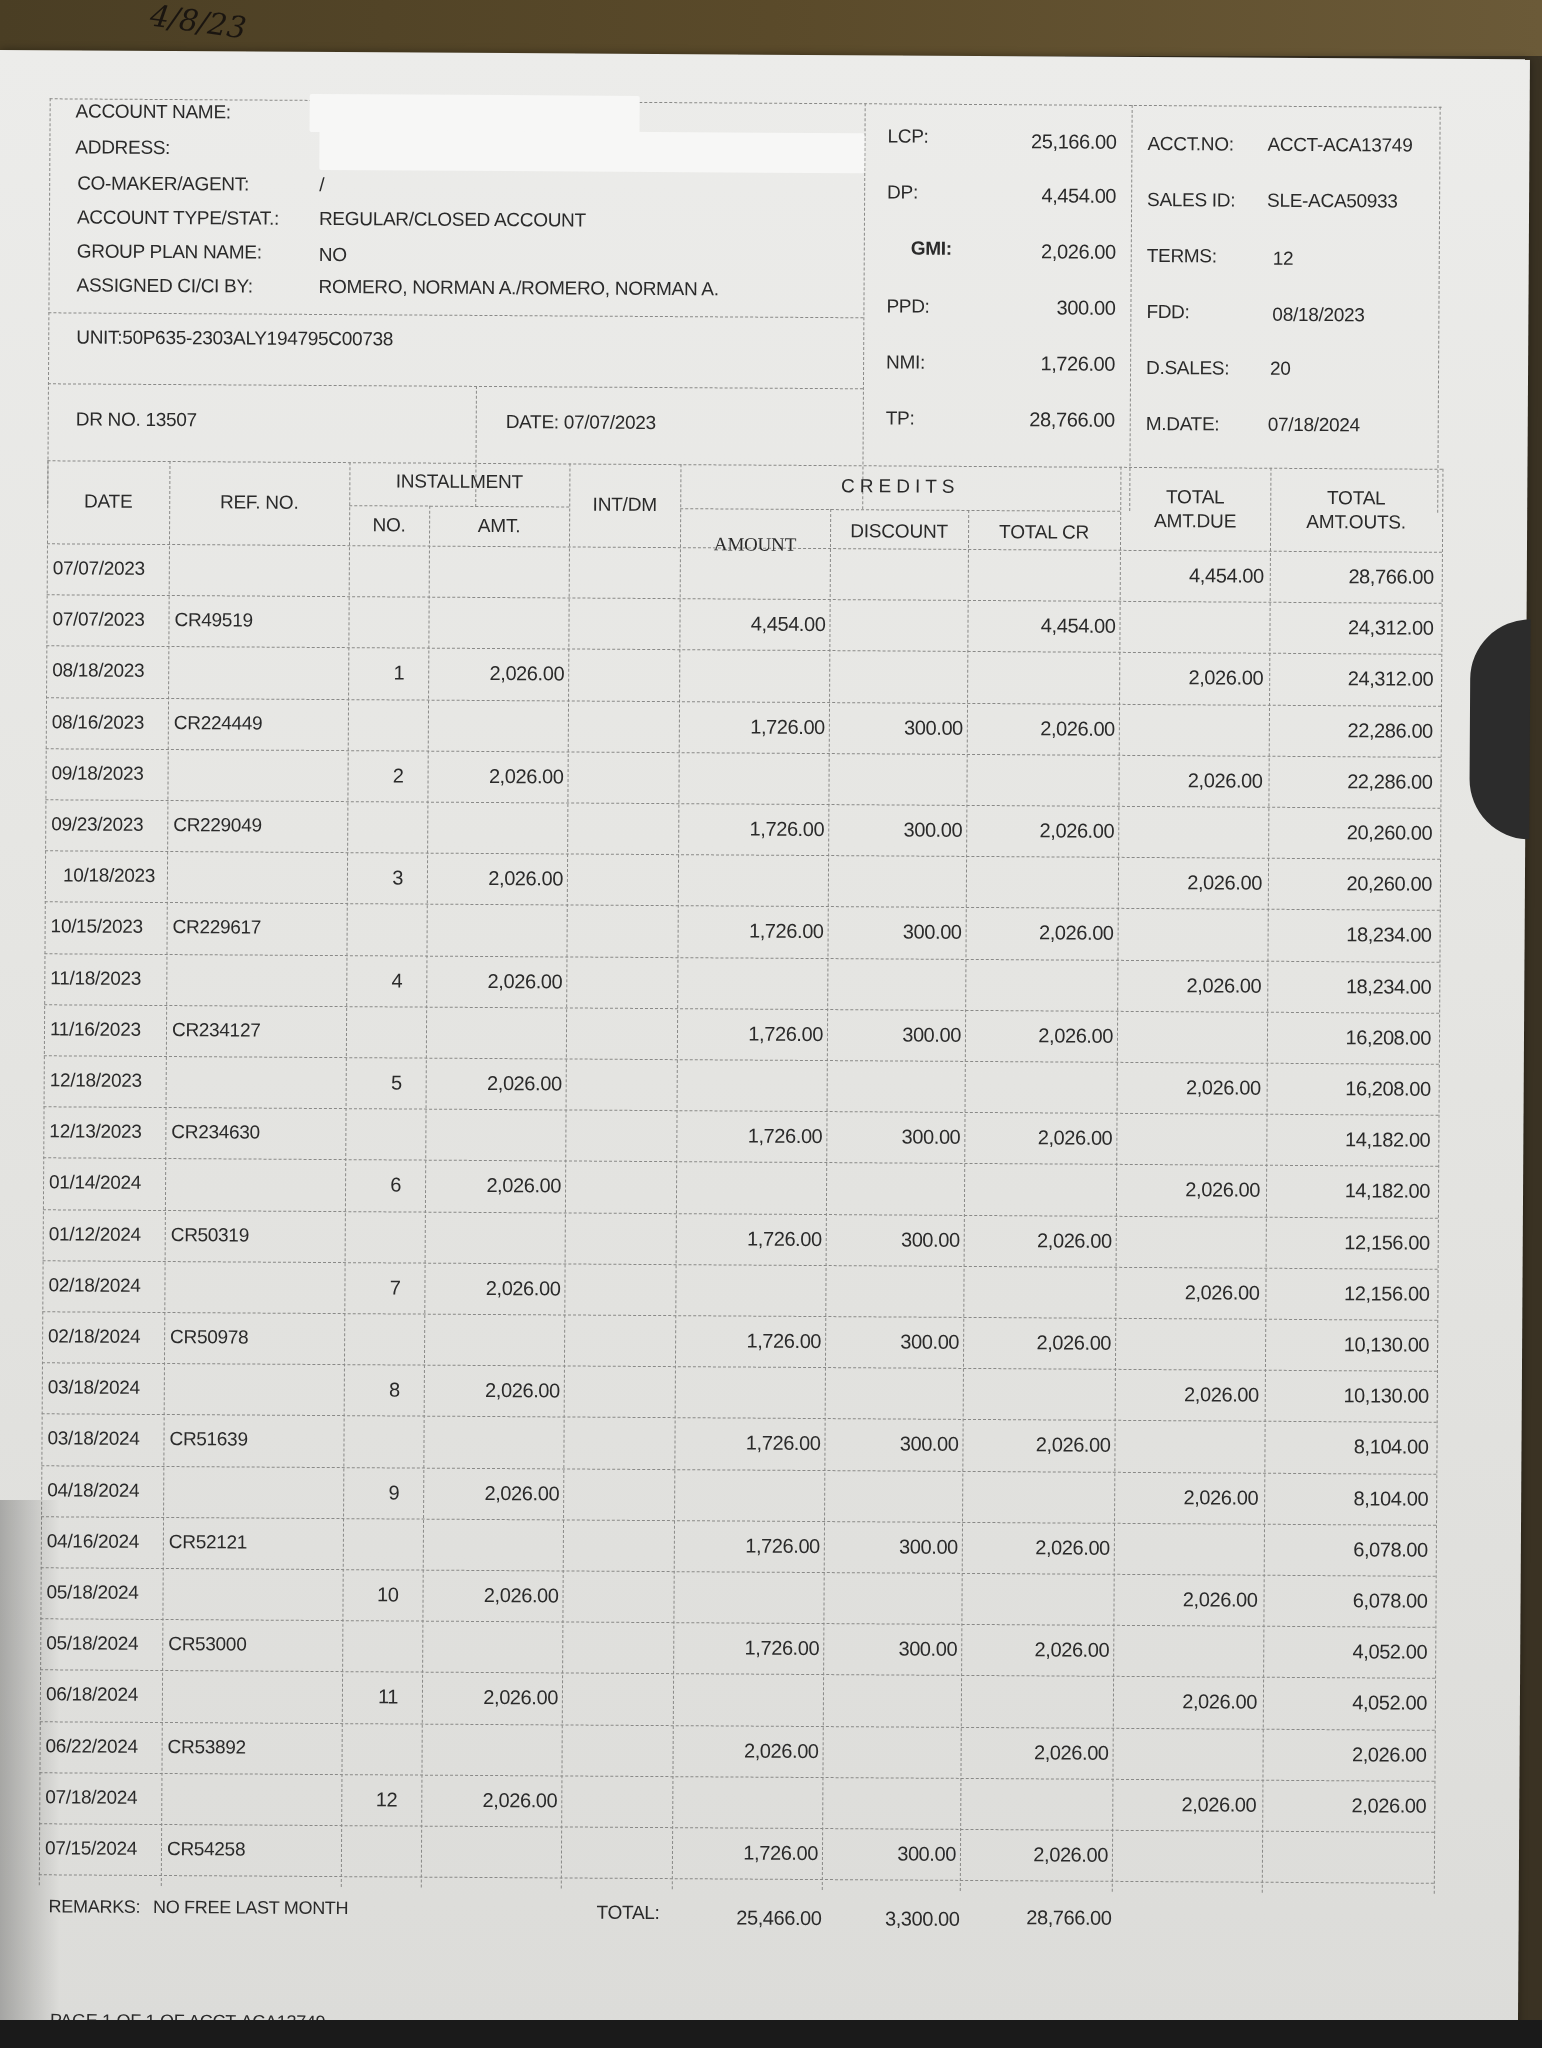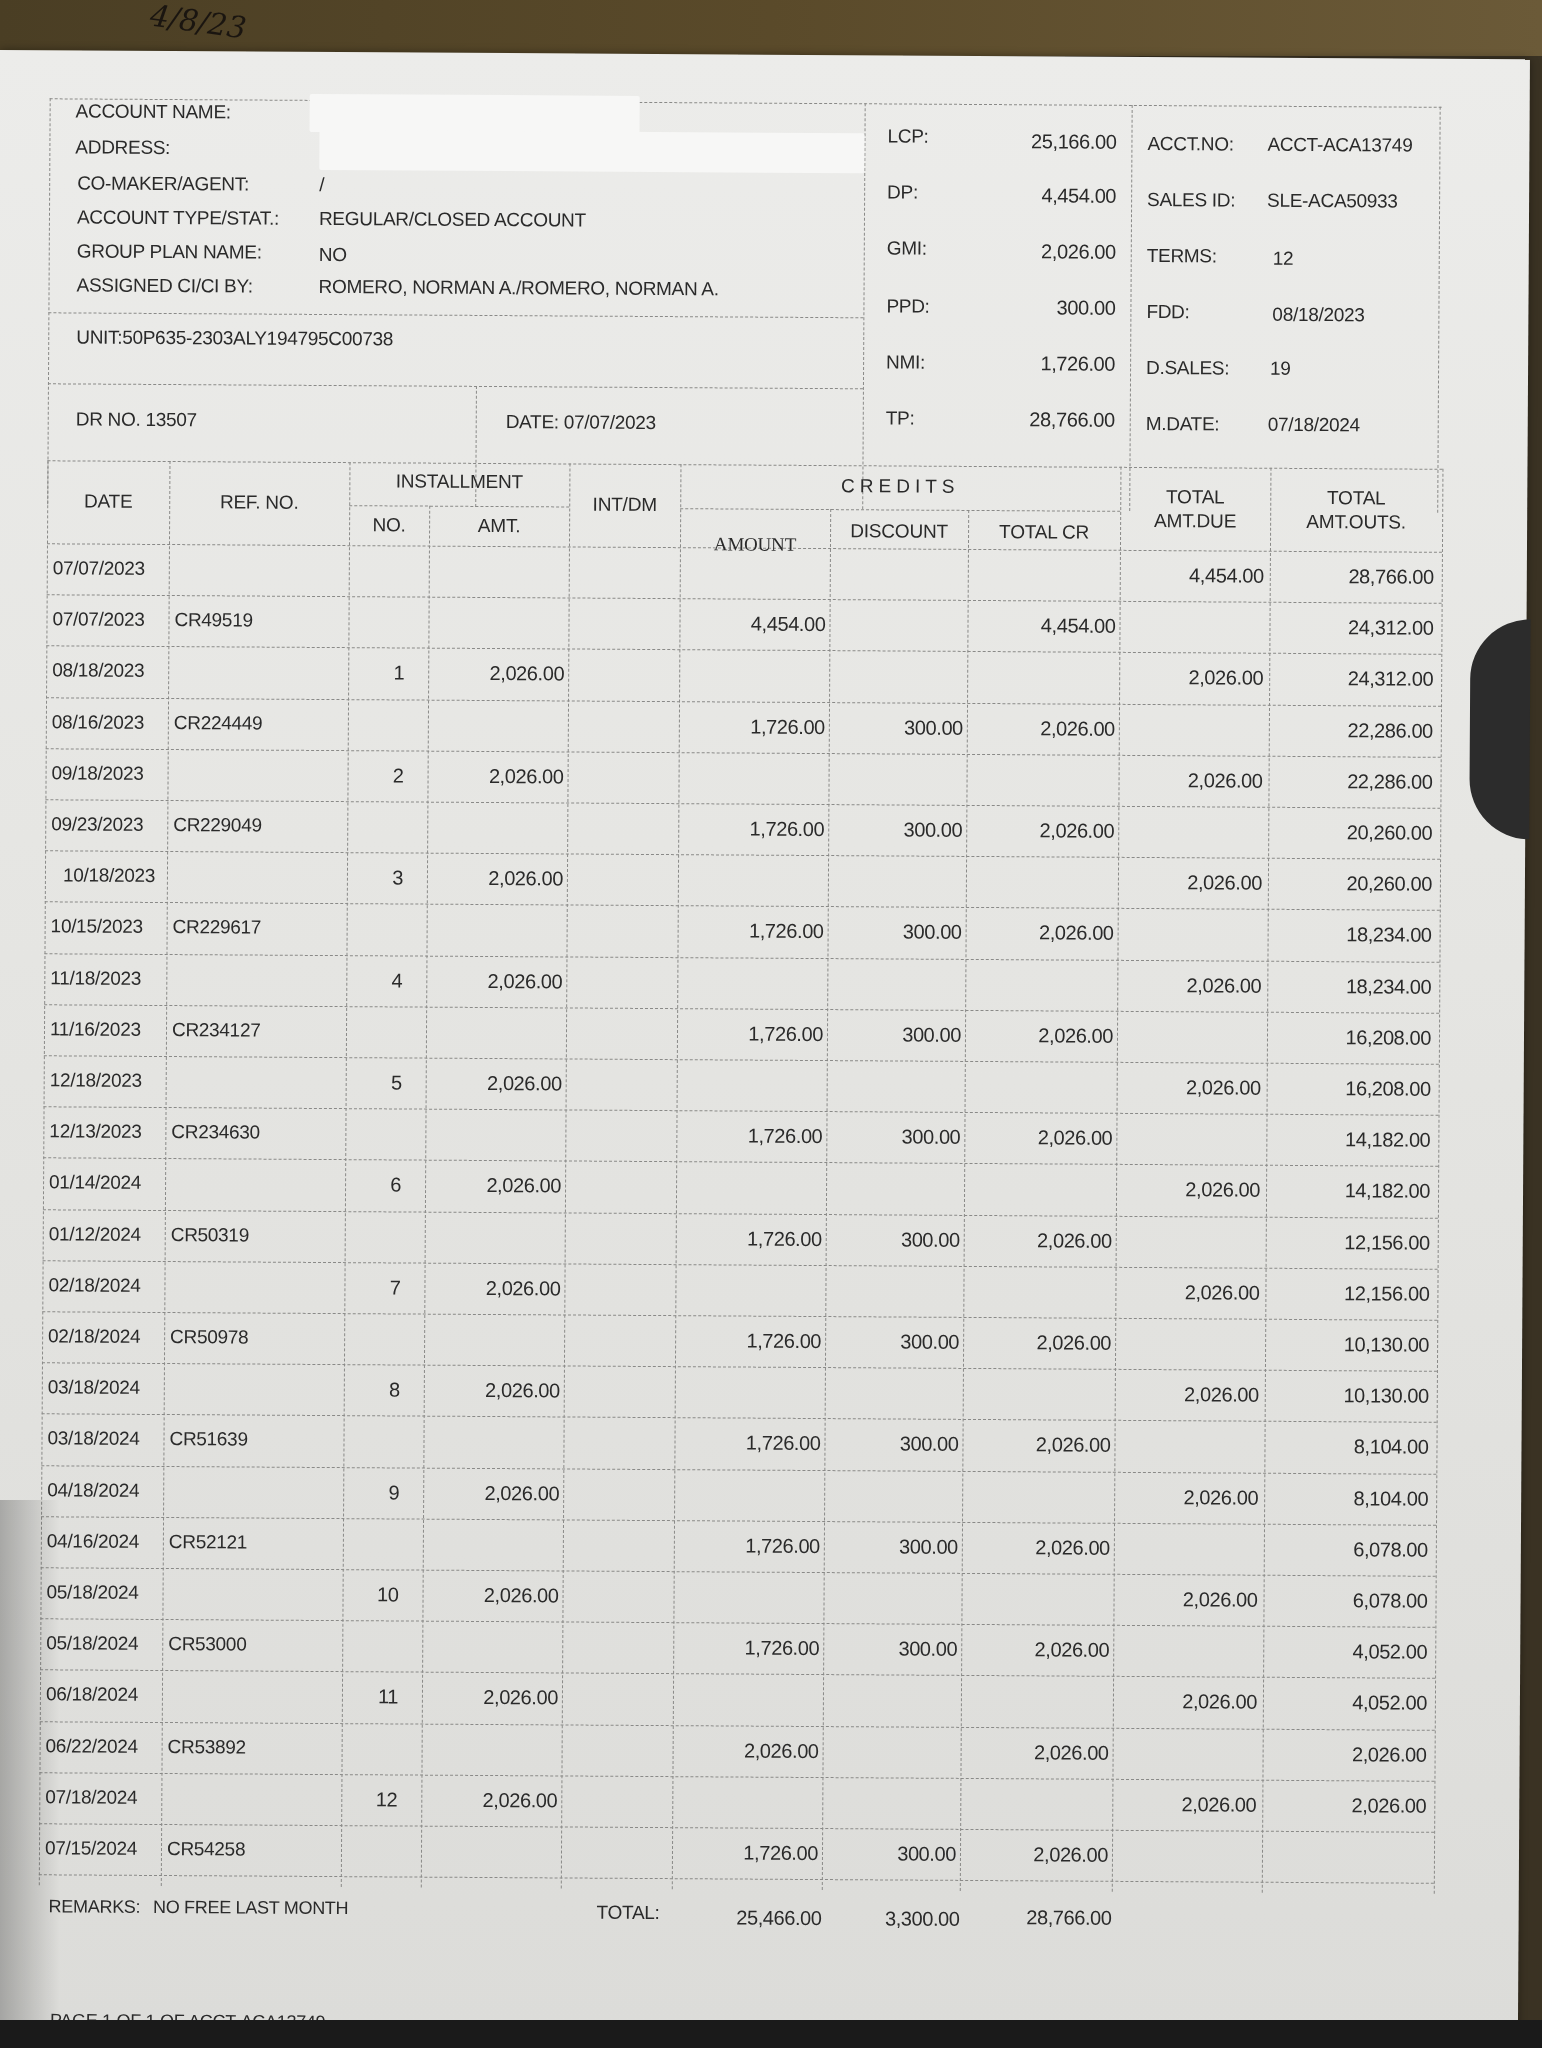--- a/index.html
+++ b/index.html
@@ -85,41 +85,41 @@
     <div class="abs val" style="left:78px; top:276px;">UNIT:50P635-2303ALY194795C00738</div>
     <div class="abs val" style="left:78px; top:358px;">DR NO. 13507</div>
     <div class="abs val" style="left:508px; top:358px;">DATE: 07/07/2023</div>
   </div>
 
   <div>
     <div class="abs lbl" style="left:888px; top:70px;">LCP:</div>
     <div class="abs num" style="right:413px; top:74px;">25,166.00</div>
     <div class="abs lbl" style="left:888px; top:126px;">DP:</div>
     <div class="abs num" style="right:413px; top:128px;">4,454.00</div>
-    <div class="abs lbl" style="left:888px; top:182px;">GMI:</div>
+    <div class="abs lbl" style="left:912px; top:182px;font-weight:bold;">GMI:</div>
     <div class="abs num" style="right:413px; top:184px;">2,026.00</div>
     <div class="abs lbl" style="left:888px; top:240px;">PPD:</div>
     <div class="abs num" style="right:413px; top:240px;">300.00</div>
     <div class="abs lbl" style="left:888px; top:296px;">NMI:</div>
     <div class="abs num" style="right:413px; top:296px;">1,726.00</div>
     <div class="abs lbl" style="left:888px; top:352px;">TP:</div>
     <div class="abs num" style="right:413px; top:352px;">28,766.00</div>
   </div>
 
   <div>
     <div class="abs lbl" style="left:1148px; top:76px;">ACCT.NO:</div>
     <div class="abs val" style="left:1268px; top:76px;">ACCT-ACA13749</div>
     <div class="abs lbl" style="left:1148px; top:132px;">SALES ID:</div>
     <div class="abs val" style="left:1268px; top:132px;">SLE-ACA50933</div>
     <div class="abs lbl" style="left:1148px; top:188px;">TERMS:</div>
     <div class="abs val" style="left:1274px; top:190px;">12</div>
     <div class="abs lbl" style="left:1148px; top:244px;">FDD:</div>
     <div class="abs val" style="left:1274px; top:246px;">08/18/2023</div>
     <div class="abs lbl" style="left:1148px; top:300px;">D.SALES:</div>
-    <div class="abs val" style="left:1272px; top:300px;">19</div>
+    <div class="abs val" style="left:1272px; top:300px;">20</div>
     <div class="abs lbl" style="left:1148px; top:356px;">M.DATE:</div>
     <div class="abs val" style="left:1270px; top:356px;">07/18/2024</div>
   </div>
 
   <div id="ledger">
 
     <div class="hline" style="left:50px; top:410px; width:1395px;"></div>
     <div class="hline" style="left:352px; top:453px; width:220px;"></div>
     <div class="hline" style="left:683px; top:454px; width:440px;"></div>
     <div class="hline" style="left:50px; top:493px; width:1395px;"></div>

